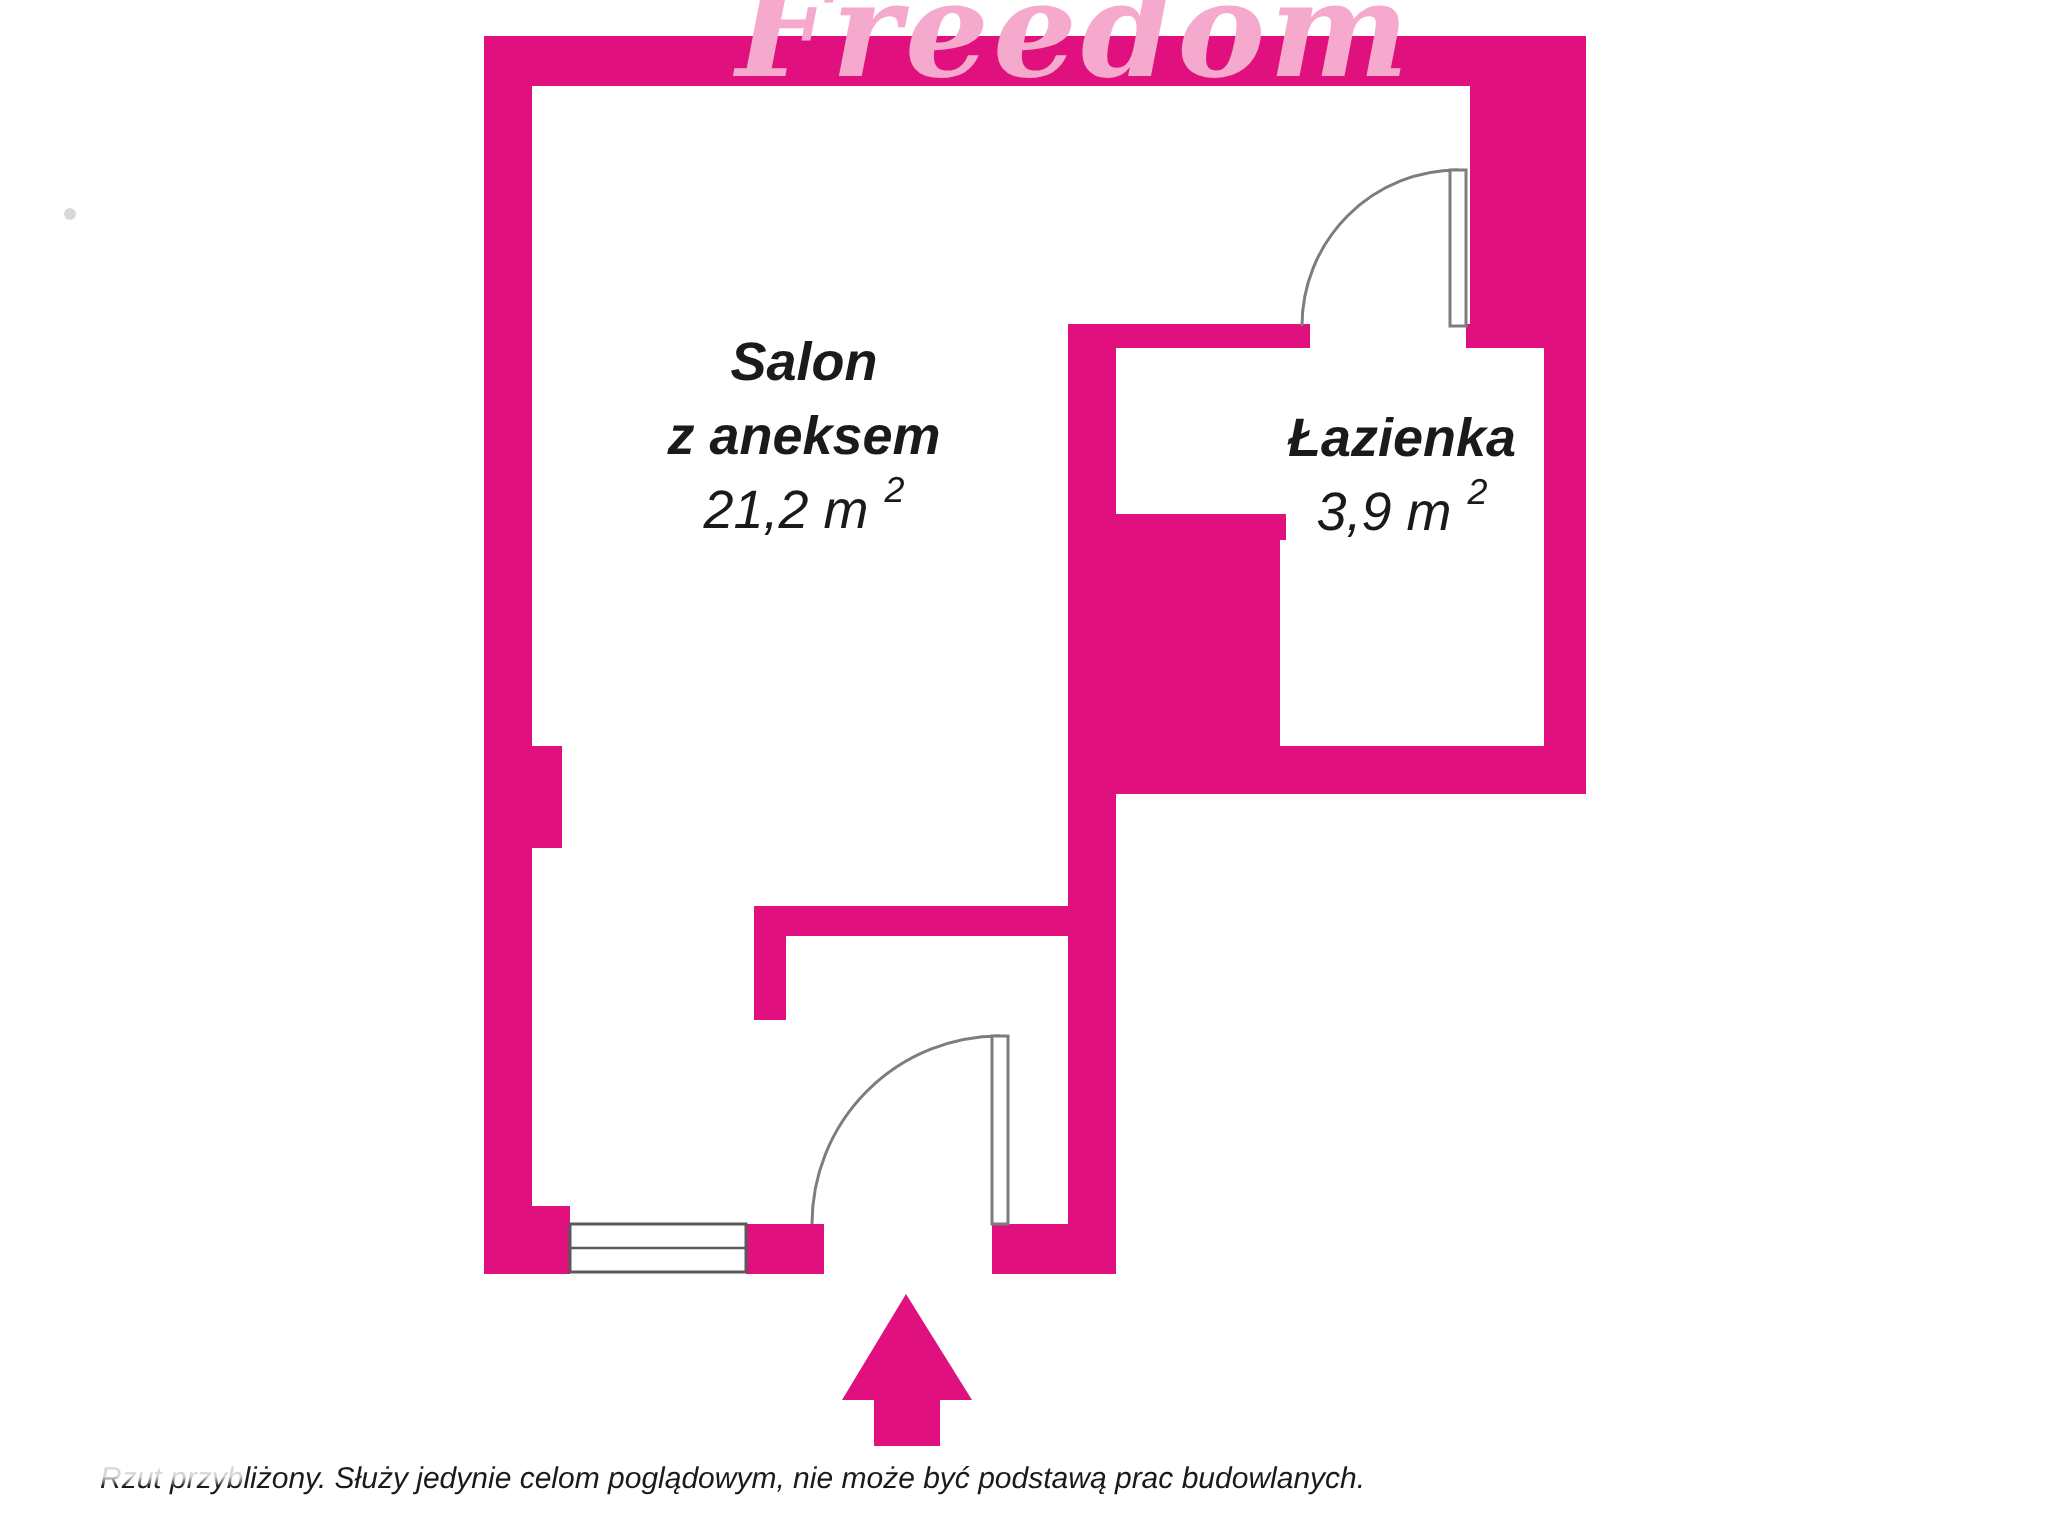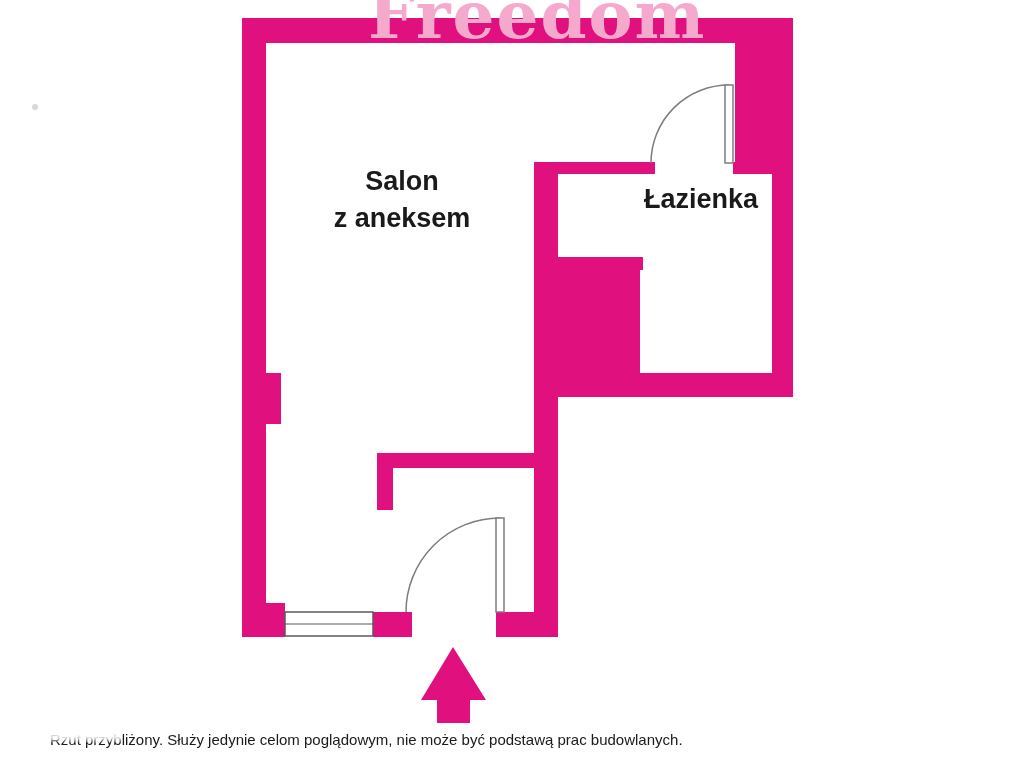--- a/index.html
+++ b/index.html
@@ -2,20 +2,21 @@
 <html style="--wall: #e0117e; --watermark: #f5a9cd; --door_line: #7d7d7d; --window_line: #5a5a5a; --text: #1a1a1a; --dot: #b9b9b9;"><head>
 <meta charset="utf-8">
 <style>
   html,body{margin:0;padding:0;background:#ffffff;}
   .page{
     position:relative;
     width:836px;height:768px;
     background:#ffffff;
     overflow:hidden;
     font-family:"Liberation Sans", sans-serif;
+    font-style:italic;
   }
   
   .watermark{
     position:absolute;
     left:368px;top:-24px;
     font-family:"DejaVu Serif", serif;
     font-weight:bold;
     font-size:66px;
     letter-spacing:2px;
     color:var(--watermark);
@@ -48,21 +49,21 @@
     font-size:27px;
     line-height:37px;
   }
   .room-area .sup{
     display:inline-block;
     font-size:18px;
     margin-left:8px;
     transform:translateY(-13px);
   }
   .salon-label{left:402px;top:163px;}
-  .bathroom-label{left:701px;top:181px;}
+  .bathroom-label{left:701px;top:201px;}
   .disclaimer{
     position:absolute;
     left:50px;top:731px;
     font-size:15px;
     color:var(--text);
     z-index:2;
     white-space:nowrap;
   }
   
   .degraded{
@@ -108,21 +109,23 @@
 
     <rect class="window-rect" x="285" y="612" width="88" height="24"></rect>
     <line class="window-mid" x1="285" y1="624" x2="373" y2="624"></line>
 
     <polygon class="wall-fill" points="453,647 486,700 470,700 470,723 437,723 437,700 421,700"></polygon>
   </svg>
 
   <div class="room-label salon-label">
     <div class="room-name">Salon</div>
     <div class="room-name">z aneksem</div>
+    <div class="room-area"><span>21,2 m</span><span class="sup">2</span></div>
   </div>
 
   <div class="room-label bathroom-label">
     <div class="room-name">Łazienka</div>
+    <div class="room-area"><span>3,9 m</span><span class="sup">2</span></div>
   </div>
 
   <div class="disclaimer"><span class="degraded">Rzut przyb</span><span>liżony. Służy jedynie celom poglądowym, nie może być podstawą prac budowlanych.</span></div>
 
 </div>
 
 </body></html>

